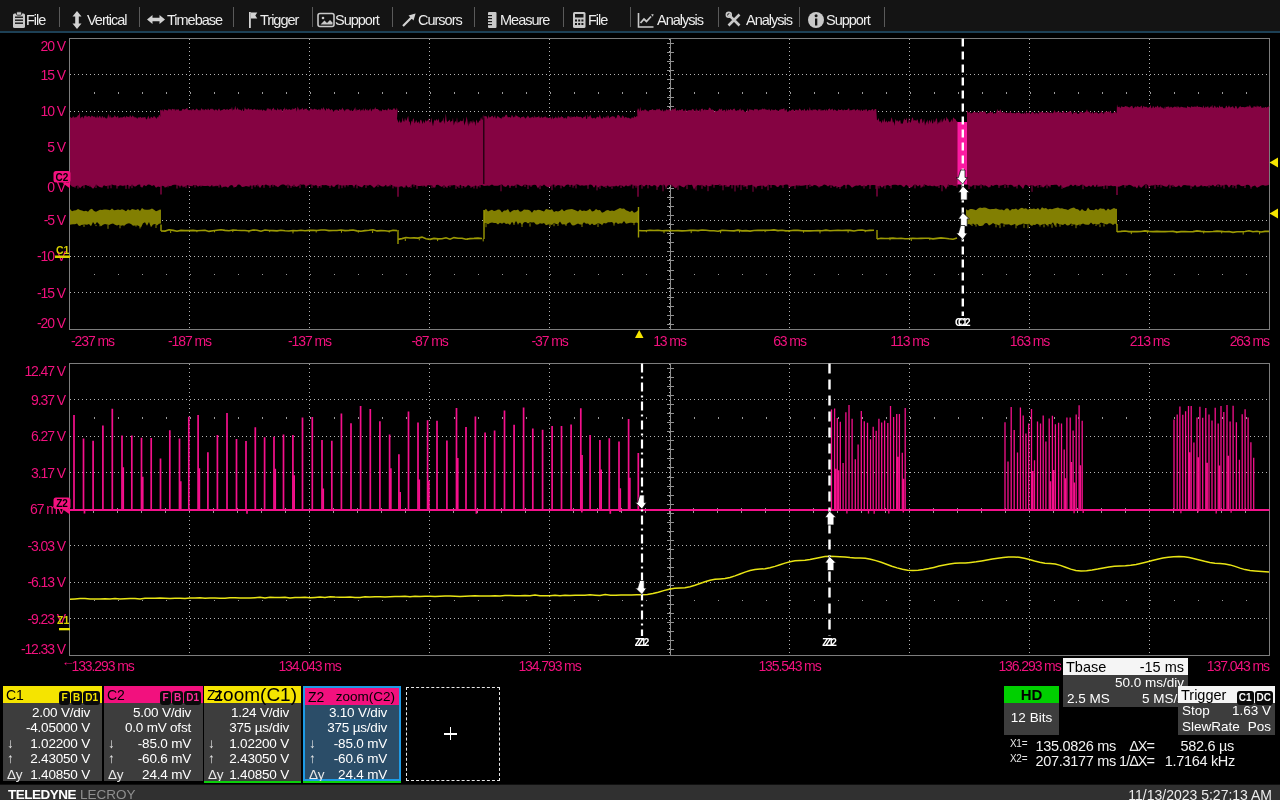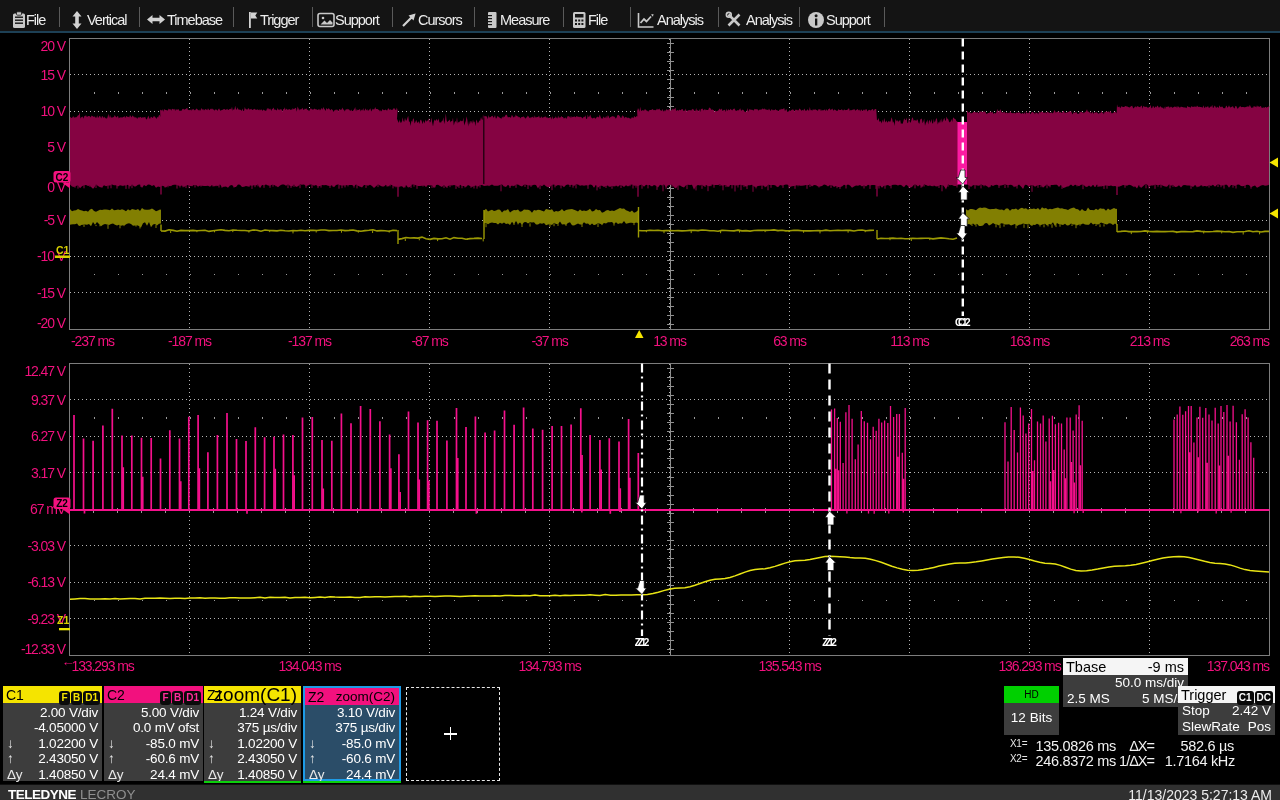--- a/index.html
+++ b/index.html
@@ -8,21 +8,21 @@
 .mi{position:absolute;top:0;height:40px;display:flex;align-items:center;color:#ededed;
  font-size:14.5px;letter-spacing:-1px;white-space:nowrap}
 .sep{position:absolute;top:7px;width:1px;height:20px;background:#5a5a5a}
 .ic{margin-right:0;display:block}
 #scope{position:absolute;left:0;top:0;z-index:1}
 .box{position:absolute;background:#3d3d3d;z-index:6}
 .hdr{height:17px;font-size:14px;color:#000;display:flex;align-items:center;padding:0 3px;position:relative}
 .bdg{display:inline-block;background:#0a0a0a;border-radius:3px;font-size:10px;font-weight:bold;
  text-align:center;height:14px;line-height:14px;margin-left:1px;padding:0 2px}
 .rows{position:relative;font-size:13.5px;letter-spacing:-0.2px;color:#fff;line-height:15.4px;text-align:right;
- padding:1px 4px 0 0}
+ padding:1px 12px 0 0}
 .pre{position:absolute;left:4px;color:#e8e8e8}
 .acc{position:absolute;height:2.5px;z-index:6}
 #sbar{position:absolute;left:0;top:784px;width:1280px;height:16px;background:#303030;
  border-top:1px solid #101010;z-index:6;font-size:13px}
 .xr{position:absolute;color:#e5e5e5;font-size:10px;letter-spacing:-0.3px;z-index:6;white-space:pre}
 .ra{position:absolute;text-align:right;color:#f2f2f2;font-size:14.5px;letter-spacing:-0.3px;z-index:6;white-space:nowrap}
 </style></head>
 <body>
 <div id="menu">
     <div class="mi" style="left:10px">
@@ -334,48 +334,48 @@
       <div><span class="pre">Δy</span>24.4 mV</div>
     </div>
   </div>
 <div class="acc" style="left:204px;top:780.5px;width:97px;background:#0cd00c"></div>
 <div class="acc" style="left:303px;top:780.5px;width:98px;background:#0cd00c"></div>
 <div class="box" style="left:406px;top:687px;width:94px;height:94px;background:#000;border:1.5px dashed #e8e8e8">
     <div style="position:absolute;left:37px;top:44.9px;width:13px;height:1.9px;background:#fff"></div>
     <div style="position:absolute;left:42.6px;top:39.4px;width:1.9px;height:13px;background:#fff"></div>
   </div>
 <div class="box" style="left:1004px;top:686px;width:55px;height:49px">
-    <div class="hdr" style="background:#00d000;justify-content:center;font-weight:normal;font-size:10px">HD</div>
+    <div class="hdr" style="background:#00d000;justify-content:center;font-weight:bold;font-size:15px">HD</div>
     <div style="color:#fff;font-size:13.5px;text-align:center;padding-top:7px">12 Bits</div>
   </div>
 <div class="box" style="left:1063px;top:658px;width:125px;height:49px">
     <div class="hdr" style="background:#f5f5f5;font-size:14.5px">
       <span>Tbase</span>
-      <span style="position:absolute;right:4px">-9 ms</span>
+      <span style="position:absolute;right:4px">-15 ms</span>
     </div>
     <div style="color:#fff;font-size:13.5px;padding:0 4px;line-height:15.5px">
       <div style="text-align:right">50.0 ms/div</div>
       <div><span>2.5 MS</span><span style="float:right">5 MS/s</span></div>
     </div>
   </div>
 <div class="box" style="left:1178px;top:686px;width:97px;height:49px">
     <div class="hdr" style="background:#f5f5f5;font-size:14.5px">
       <span>Trigger</span>
       <span style="position:absolute;right:2px;top:1.5px"><span class="bdg" style="color:#fff">C1</span><span class="bdg" style="color:#fff">DC</span></span>
     </div>
     <div style="color:#fff;font-size:13.5px;padding:0 4px;line-height:15.5px">
-      <div><span>Stop</span><span style="float:right">2.42 V</span></div>
+      <div><span>Stop</span><span style="float:right">1.63 V</span></div>
       <div><span>SlewRate</span><span style="float:right">Pos</span></div>
     </div>
   </div>
 <div class="xr" style="left:1010px;top:738px">X1=</div>
 <div class="ra" style="left:1028px;top:738px;width:88px">135.0826 ms</div>
 <div class="ra" style="left:1100px;top:738px;width:54px;letter-spacing:-1px">ΔX=</div>
 <div class="ra" style="left:1160px;top:738px;width:74px">582.6 µs</div>
 <div class="xr" style="left:1010px;top:753px">X2=</div>
-<div class="ra" style="left:1028px;top:753px;width:88px">246.8372 ms</div>
+<div class="ra" style="left:1028px;top:753px;width:88px">207.3177 ms</div>
 <div class="ra" style="left:1100px;top:753px;width:54px;letter-spacing:-1px">1/ΔX=</div>
 <div class="ra" style="left:1160px;top:753px;width:75px">1.7164 kHz</div>
 <div id="sbar">
     <span style="position:absolute;left:8px;top:1.5px;font-weight:bold;color:#fff;font-size:13.5px;letter-spacing:-0.5px">TELEDYNE</span>
     <span style="position:absolute;left:80px;top:1.5px;color:#8f8f8f;font-size:13.5px">LECROY</span>
     <span style="position:absolute;right:8px;top:1.5px;color:#ececec;font-size:14px">11/13/2023 5:27:13 AM</span>
   </div>
 
 </body></html>

